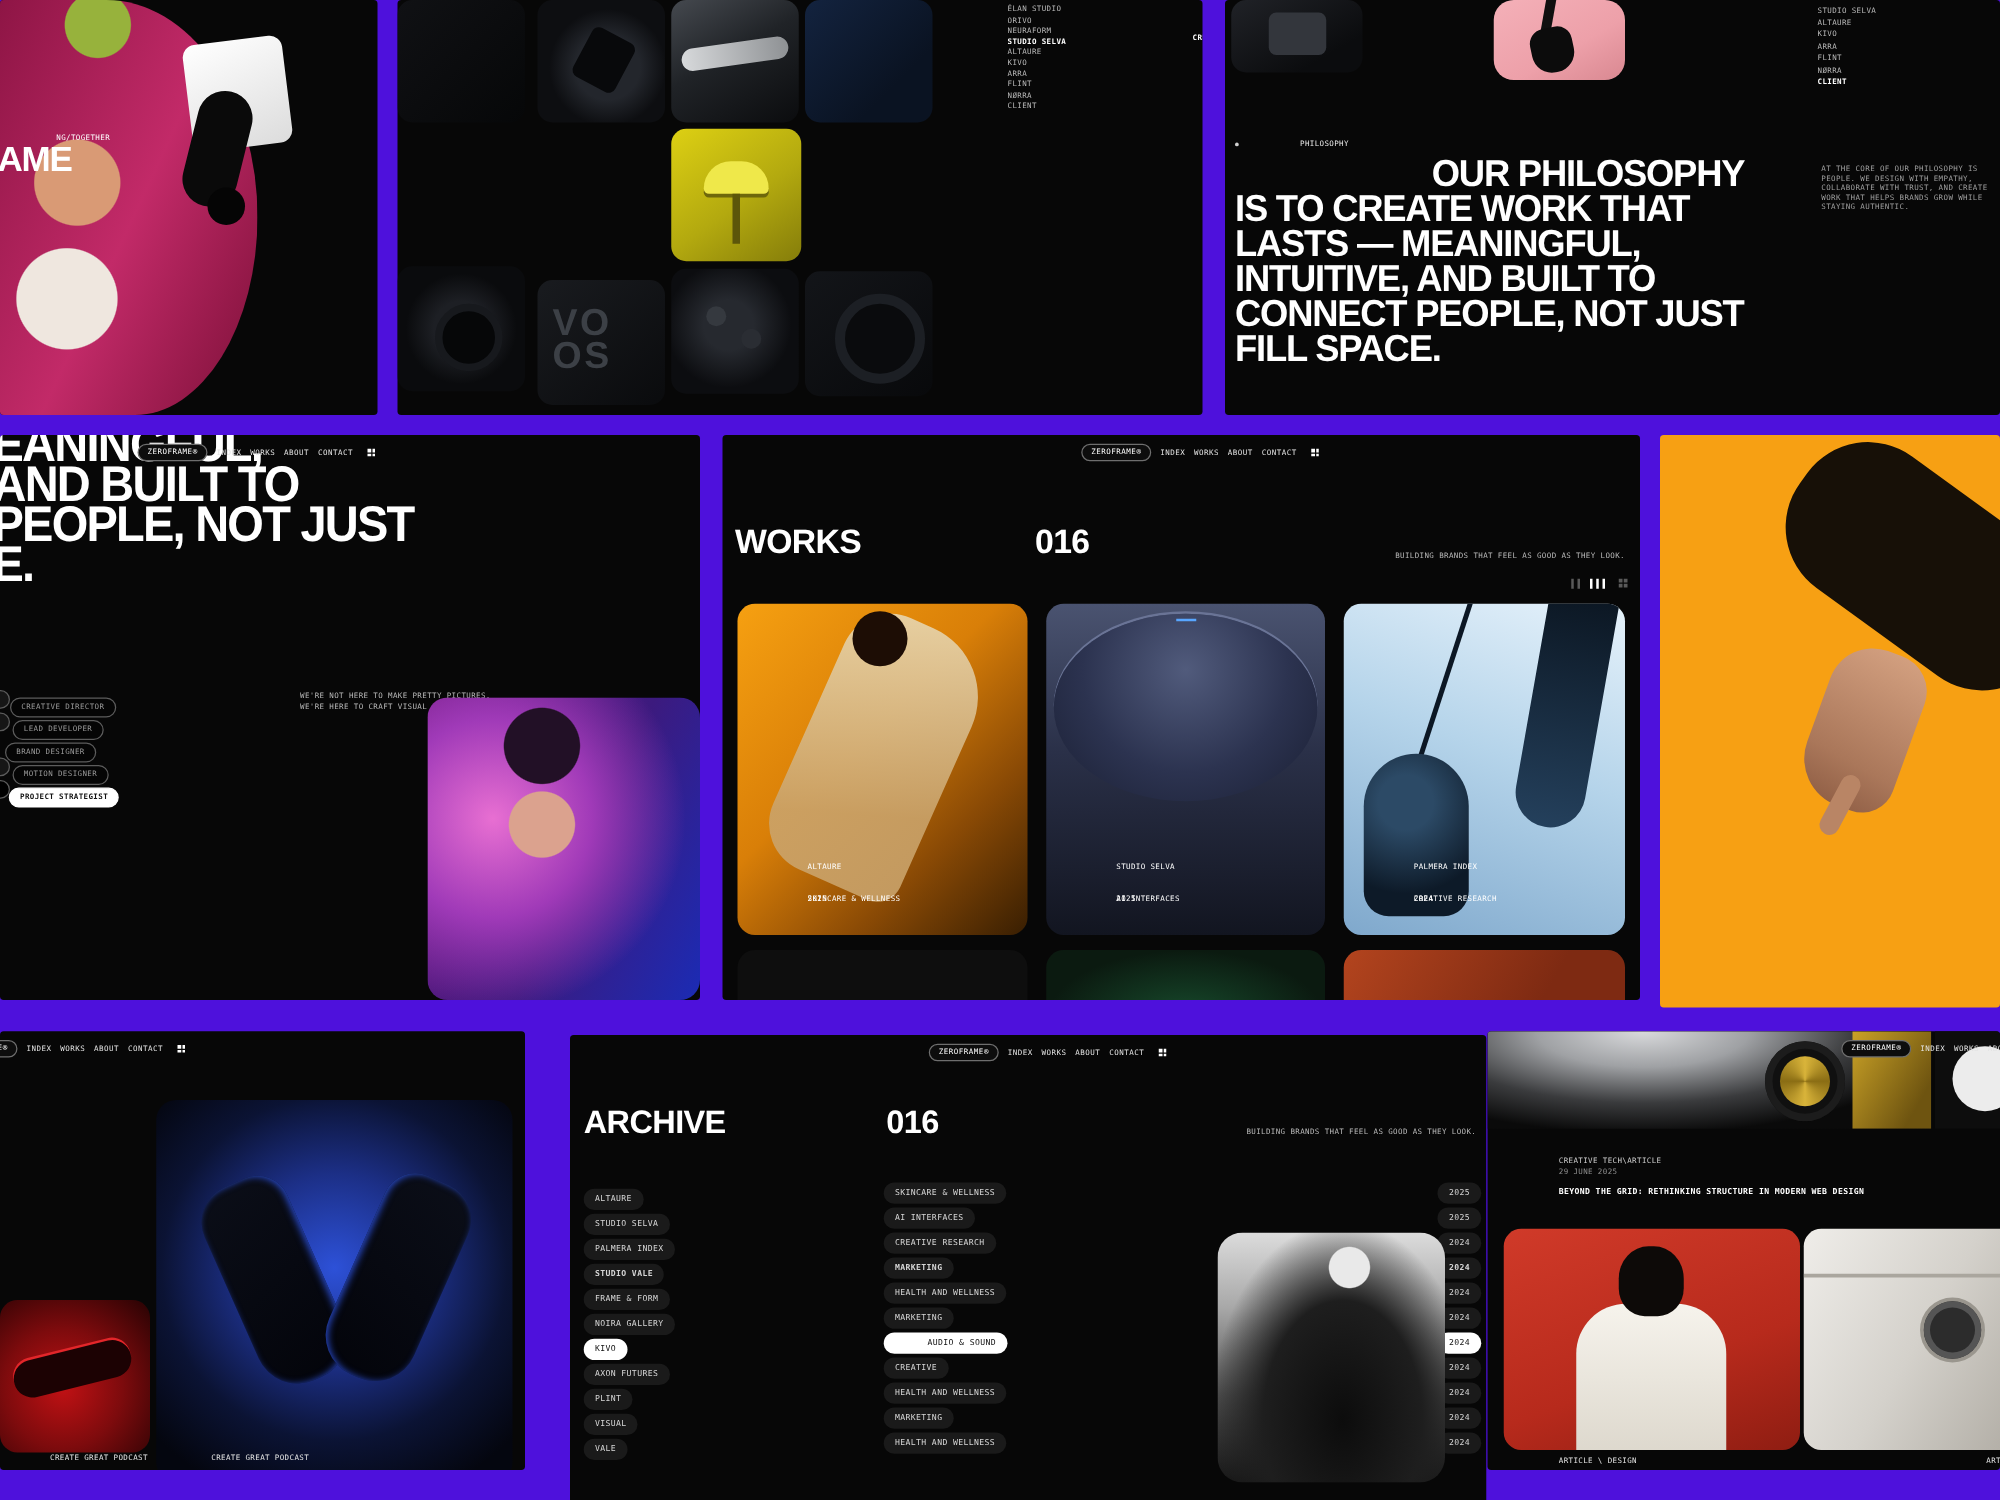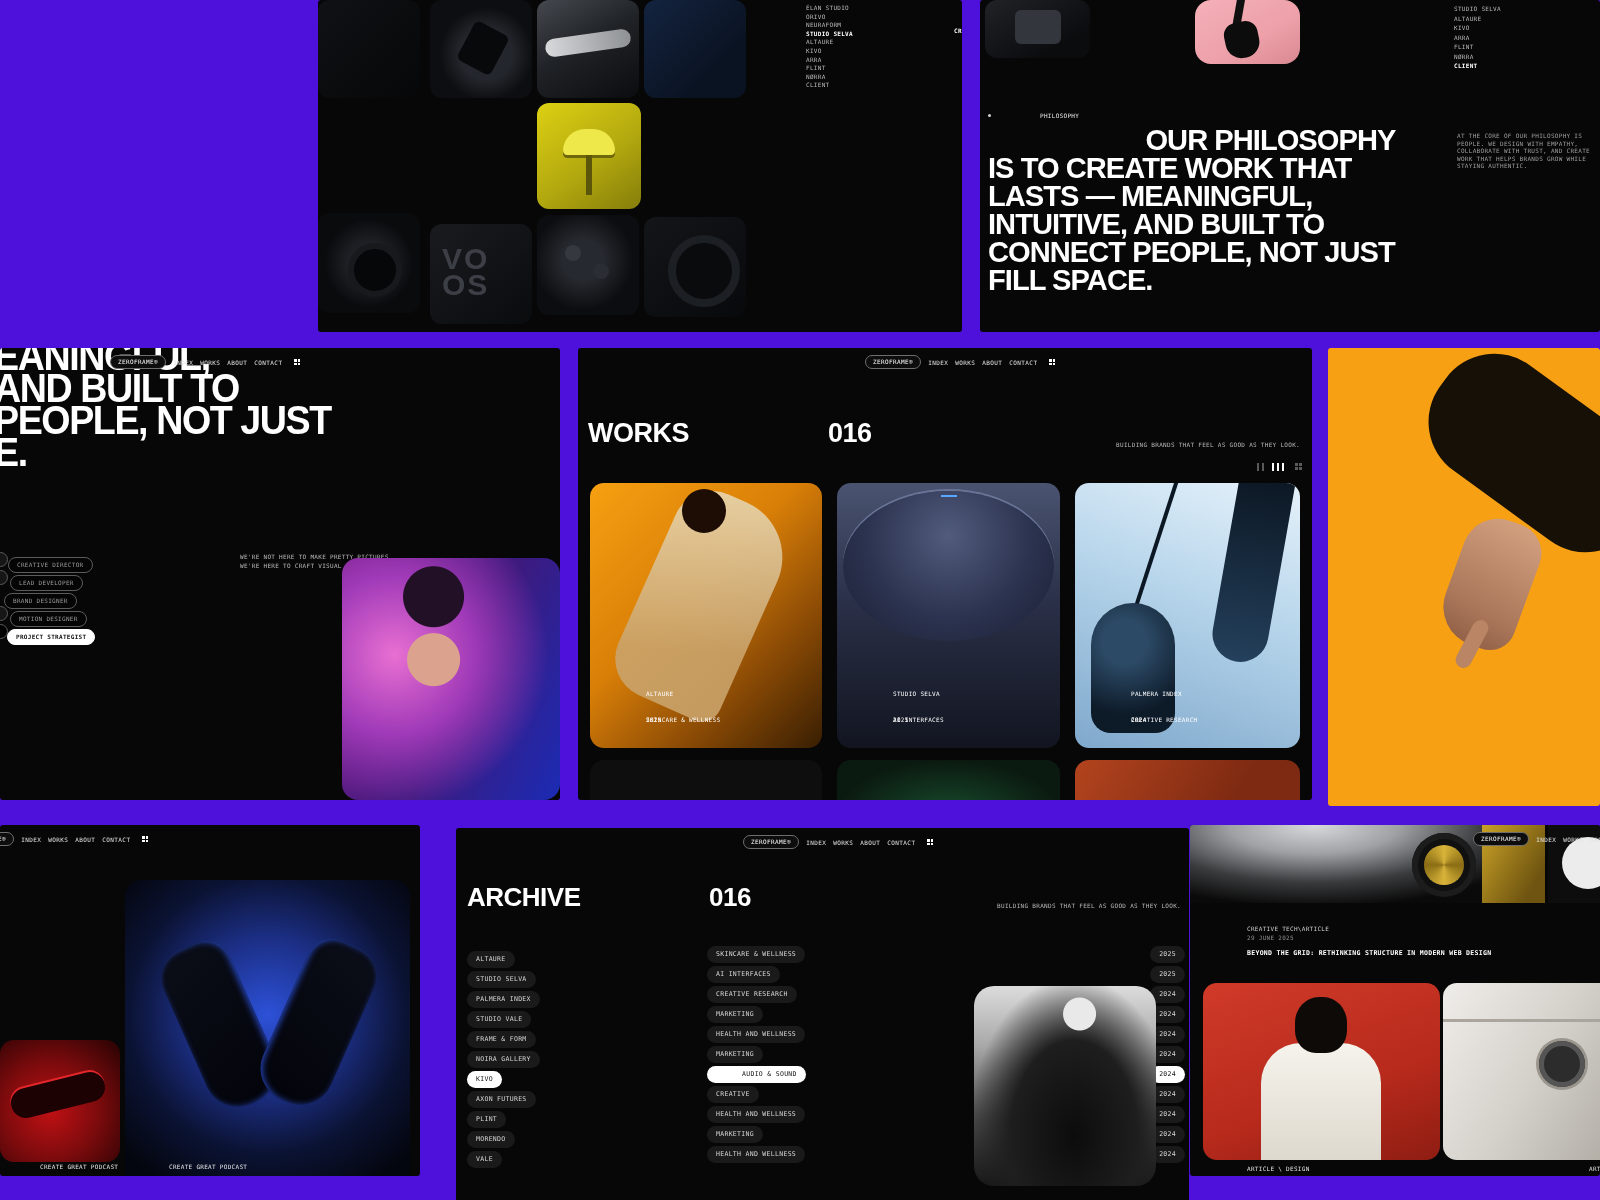--- a/index.html
+++ b/index.html
@@ -30,20 +30,37 @@
   .bar{width:2px;height:8px;background:#5a5a5a;}
   .bar.on{background:#fff;}
   .dotgrid{display:grid;grid-template-columns:3px 3px;grid-auto-rows:3px;gap:1px;}
   .dotgrid i{background:#5a5a5a;}
 </style>
 </head>
 <body>
 
 <div class="stage">
 
+  <div class="p" style="left:0;top:0;width:302px;height:332px;">
+    <div class="abs" style="left:0;top:0;width:206px;height:332px;
+         background:
+           radial-gradient(circle at 38% 6%, #97b23c 0 26px, rgba(151,178,60,0) 27px),
+           radial-gradient(circle at 30% 44%, #d99a75 0 34px, rgba(217,154,117,0) 35px),
+           radial-gradient(circle at 26% 72%, #efe7df 0 40px, rgba(239,231,223,0) 41px),
+           linear-gradient(115deg,#8e1545 0%,#c22a68 52%,#7c1038 100%);
+         border-top-right-radius:160px 230px;border-bottom-right-radius:130px 210px;"></div>
+    <div class="abs" style="left:150px;top:32px;width:80px;height:86px;
+         background:linear-gradient(160deg,#ffffff,#dcdcdc);border-radius:10px;transform:rotate(-7deg);"></div>
+    <div class="abs" style="left:152px;top:72px;width:44px;height:94px;
+         background:#0a0a0a;border-radius:22px;transform:rotate(14deg);"></div>
+    <div class="abs" style="left:166px;top:150px;width:30px;height:30px;
+         background:#050505;border-radius:50%;"></div>
+    <div class="mono abs" style="left:1px;top:107px;color:#fff;">NG/TOGETHER</div>
+    <div class="head abs" style="left:-2px;top:112px;font-size:28px;letter-spacing:-1px;">AME</div>
+  </div>
 
   <div class="p" style="left:318px;top:0;width:644px;height:332px;">
     <div class="tile" style="left:0;top:0;width:102px;height:98px;background:linear-gradient(135deg,#101114,#060708);"></div>
     <div class="tile" style="left:112px;top:0;width:102px;height:98px;background:radial-gradient(circle at 55% 55%, #23262c 0 26px,#0d0e11 60%);">
       <div class="abs" style="left:34px;top:26px;width:38px;height:44px;background:#08090b;transform:rotate(28deg);border-radius:6px;"></div>
     </div>
     <div class="tile" style="left:219px;top:0;width:102px;height:98px;background:linear-gradient(150deg,#45494f 0%,#202327 45%,#0b0c0e 100%);">
       <div class="abs" style="left:8px;top:34px;width:86px;height:18px;background:linear-gradient(90deg,#d7d9db,#8e9194);border-radius:9px;transform:rotate(-8deg);"></div>
     </div>
     <div class="tile" style="left:326px;top:0;width:102px;height:98px;background:linear-gradient(135deg,#13233f,#0a1322 70%);">
@@ -294,21 +311,21 @@
       <div style="position:relative;height:20px;">
         <span class="rowpill">STUDIO SELVA</span>
         <span class="rowpill" style="position:absolute;left:240px;">AI INTERFACES</span>
         <span class="rowpill" style="position:absolute;right:0;">2025</span>
       </div>
       <div style="position:relative;height:20px;">
         <span class="rowpill">PALMERA INDEX</span>
         <span class="rowpill" style="position:absolute;left:240px;">CREATIVE RESEARCH</span>
         <span class="rowpill" style="position:absolute;right:0;">2024</span>
       </div>
-      <div style="position:relative;height:20px;">
+      <div style="position:relative;height:20px;font-weight:bold;">
         <span class="rowpill">STUDIO VALE</span>
         <span class="rowpill" style="position:absolute;left:240px;">MARKETING</span>
         <span class="rowpill" style="position:absolute;right:0;">2024</span>
       </div>
       <div style="position:relative;height:20px;">
         <span class="rowpill">FRAME &amp; FORM</span>
         <span class="rowpill" style="position:absolute;left:240px;">HEALTH AND WELLNESS</span>
         <span class="rowpill" style="position:absolute;right:0;">2024</span>
       </div>
       <div style="position:relative;height:20px;">
@@ -325,21 +342,21 @@
         <span class="rowpill">AXON FUTURES</span>
         <span class="rowpill" style="position:absolute;left:240px;">CREATIVE</span>
         <span class="rowpill" style="position:absolute;right:0;">2024</span>
       </div>
       <div style="position:relative;height:20px;">
         <span class="rowpill">PLINT</span>
         <span class="rowpill" style="position:absolute;left:240px;">HEALTH AND WELLNESS</span>
         <span class="rowpill" style="position:absolute;right:0;">2024</span>
       </div>
       <div style="position:relative;height:20px;">
-        <span class="rowpill">MORENDO</span>
+        <span class="rowpill">VISUAL</span>
         <span class="rowpill" style="position:absolute;left:240px;">MARKETING</span>
         <span class="rowpill" style="position:absolute;right:0;">2024</span>
       </div>
       <div style="position:relative;height:20px;">
         <span class="rowpill">VALE</span>
         <span class="rowpill" style="position:absolute;left:240px;">HEALTH AND WELLNESS</span>
         <span class="rowpill" style="position:absolute;right:0;">2024</span>
       </div>
     </div>
 

